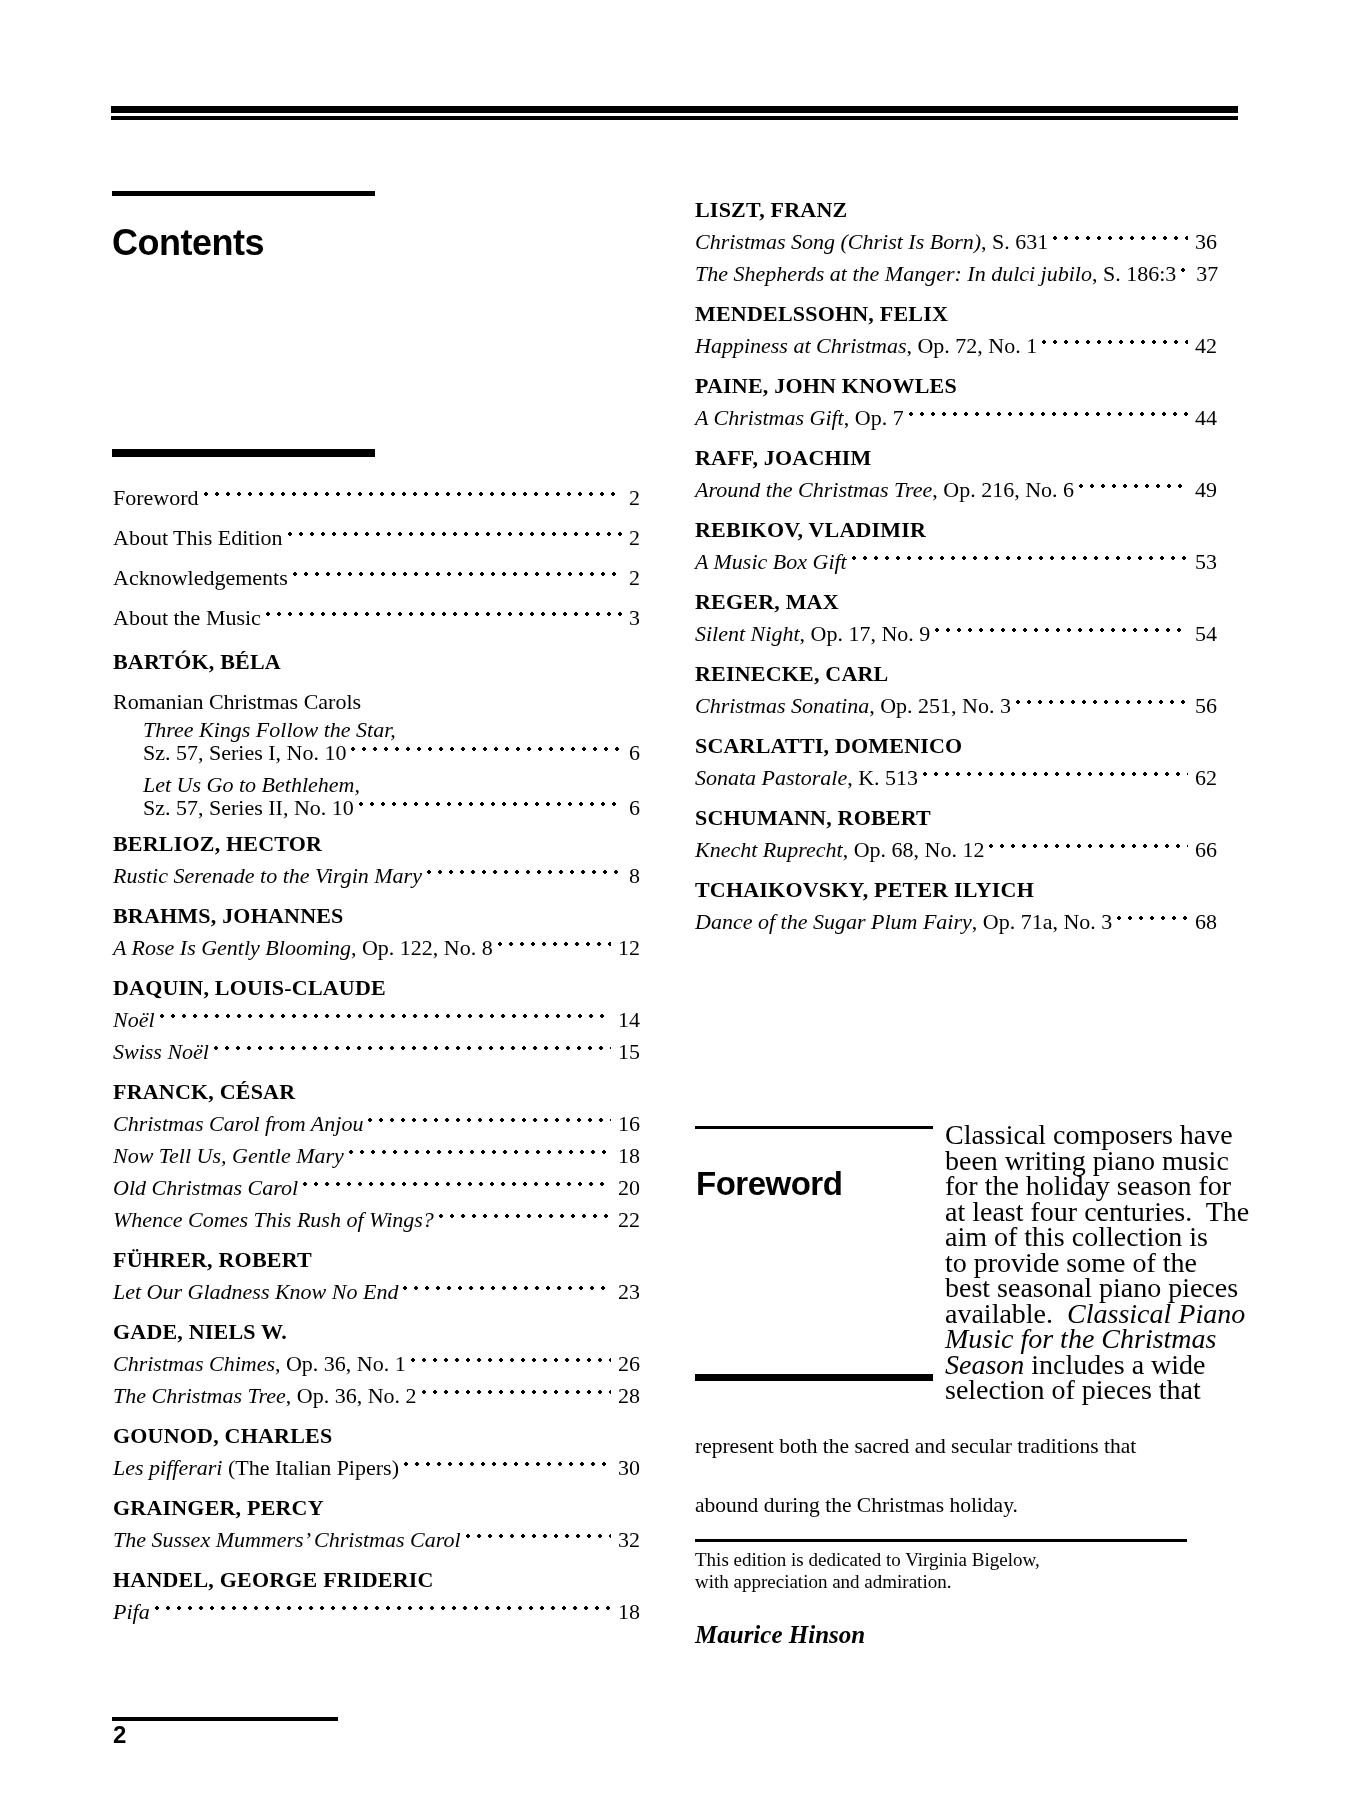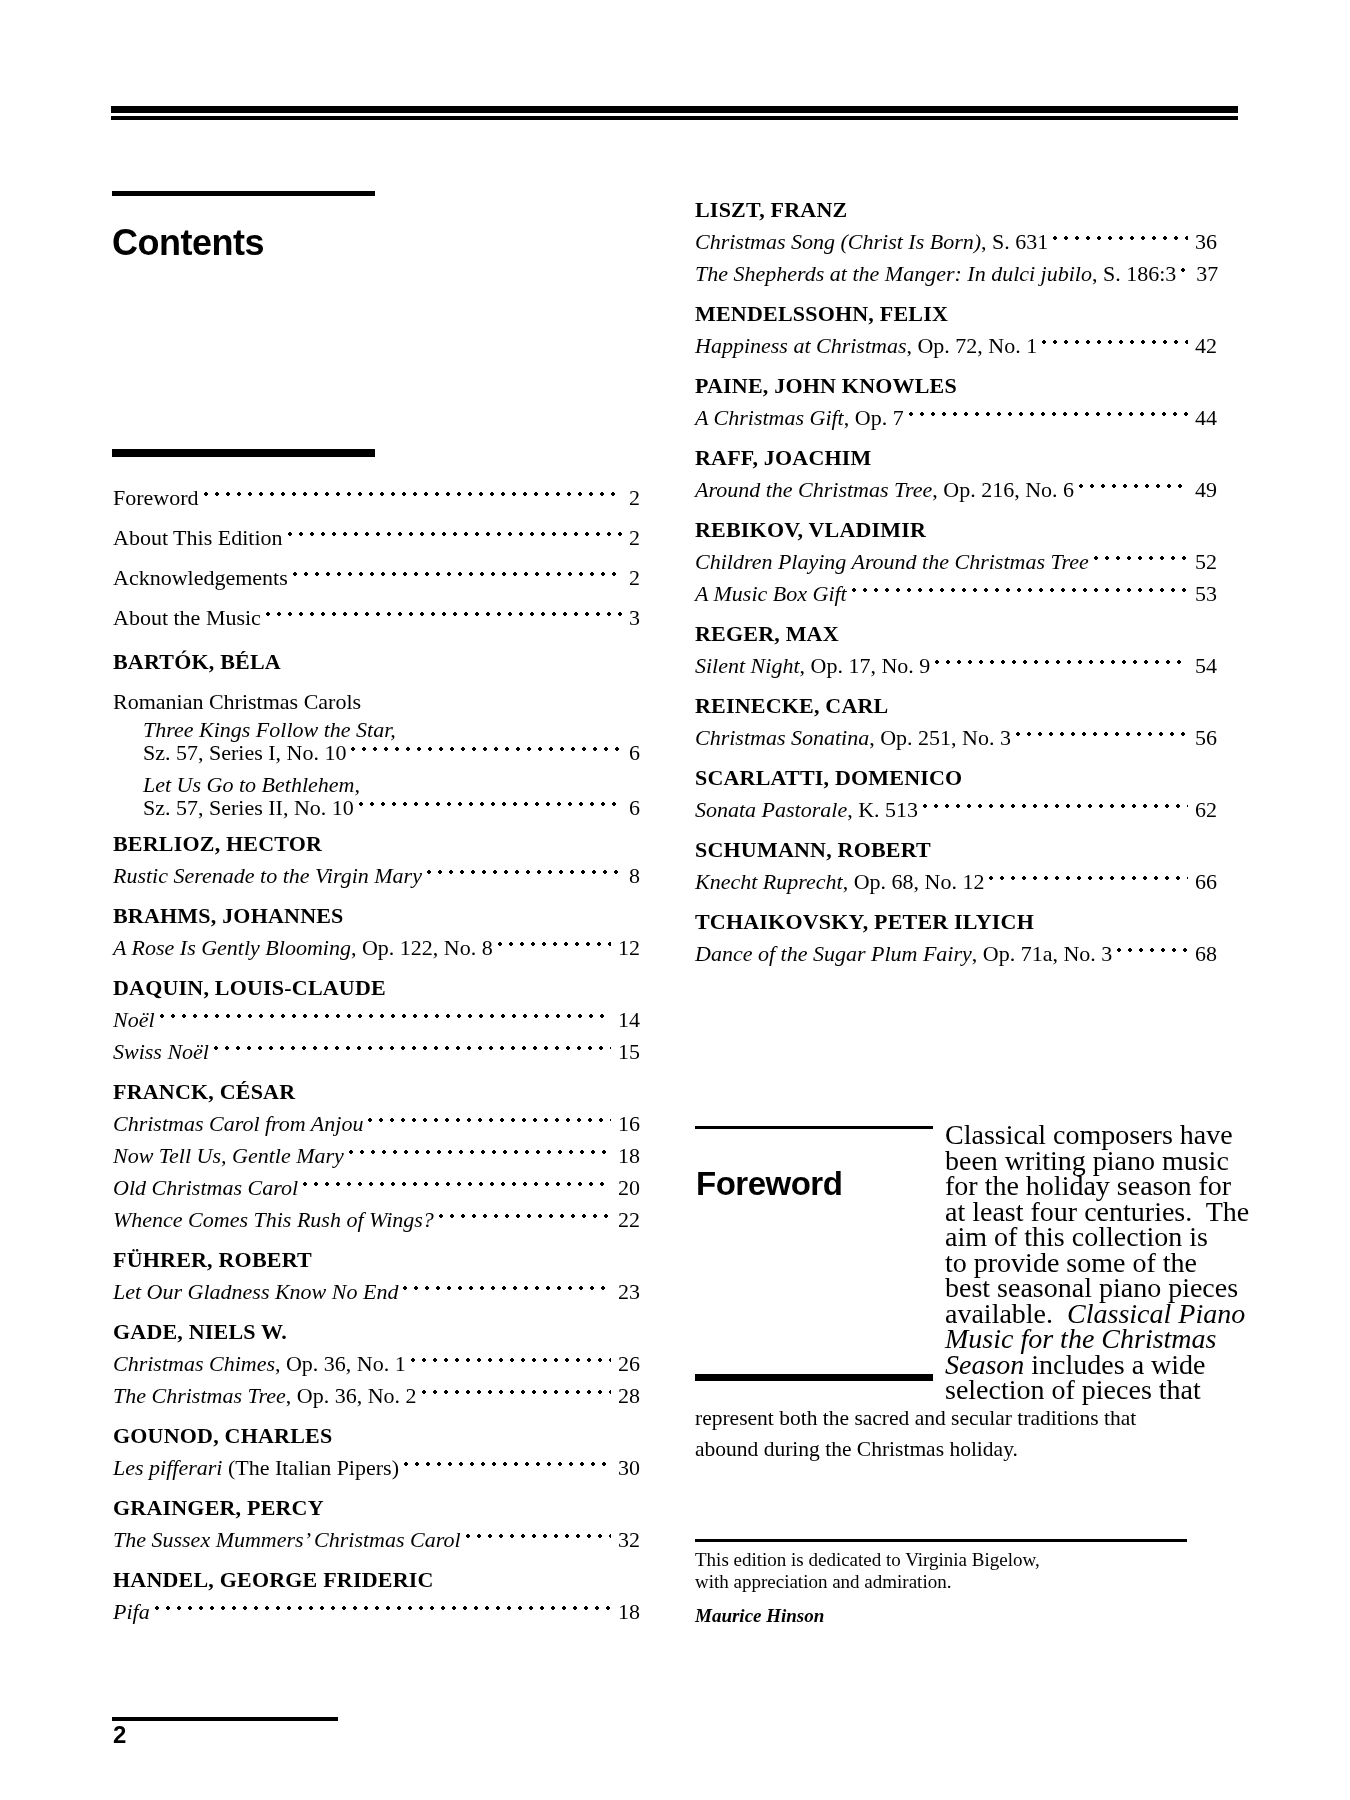--- a/index.html
+++ b/index.html
@@ -58,25 +58,25 @@
   #foreword{position:absolute;left:695px;top:1122px;width:522px;height:570px;}
   #fw-headbox{
     position:absolute;left:0;top:4px;width:238px;height:255px;
     border-top:3px solid #000;border-bottom:7px solid #000;
     box-sizing:border-box;
   }
   #foreword-title{display:block;margin-top:36px;margin-left:1px;font-size:33px;}
   #fw-right{position:absolute;left:250px;top:0;right:0;font-size:28px;line-height:25.5px;}
   .fw-line{white-space:pre;}
   #fw-full{position:absolute;left:0;top:281px;right:0;font-size:21.5px;line-height:31px;}
-  .fw-full-line{white-space:pre;}
+  .fw-full-line{white-space:pre;margin-top:28px;}
   #fw-ded{position:absolute;left:0;top:417px;width:492px;}
   #fw-ded-rule{width:492px;height:3px;background:#000;margin-bottom:7px;}
   .ded-line{font-size:19px;line-height:22px;white-space:pre;}
-  #ded-author{font-size:19px;font-style:italic;font-weight:bold;margin-top:12px;white-space:pre;}
+  #ded-author{font-size:25px;font-style:italic;font-weight:bold;margin-top:28px;white-space:pre;}
 </style>
 </head>
 <body>
 
 <div class="page">
 
   <div id="top-double-rule"></div>
 
   <div class="rule" id="contents-rule"></div>
   <div class="head" id="contents-title">Contents</div>
@@ -266,25 +266,20 @@
         <span class="t composer-name">RAFF, JOACHIM</span>
       </div>
       <div class="row work">
         <span class="t it">Around the Christmas Tree</span>
         <span class="t">, Op. 216, No. 6</span>
         <div class="leader"></div>
         <span class="pg">49</span>
       </div>
       <div class="row composer">
         <span class="t composer-name">REBIKOV, VLADIMIR</span>
-      </div>
-      <div class="row work">
-        <span class="t it">Children Playing Around the Christmas Tree</span>
-        <div class="leader"></div>
-        <span class="pg">52</span>
       </div>
       <div class="row work">
         <span class="t it">A Music Box Gift</span>
         <div class="leader"></div>
         <span class="pg">53</span>
       </div>
       <div class="row composer">
         <span class="t composer-name">REGER, MAX</span>
       </div>
       <div class="row work">

